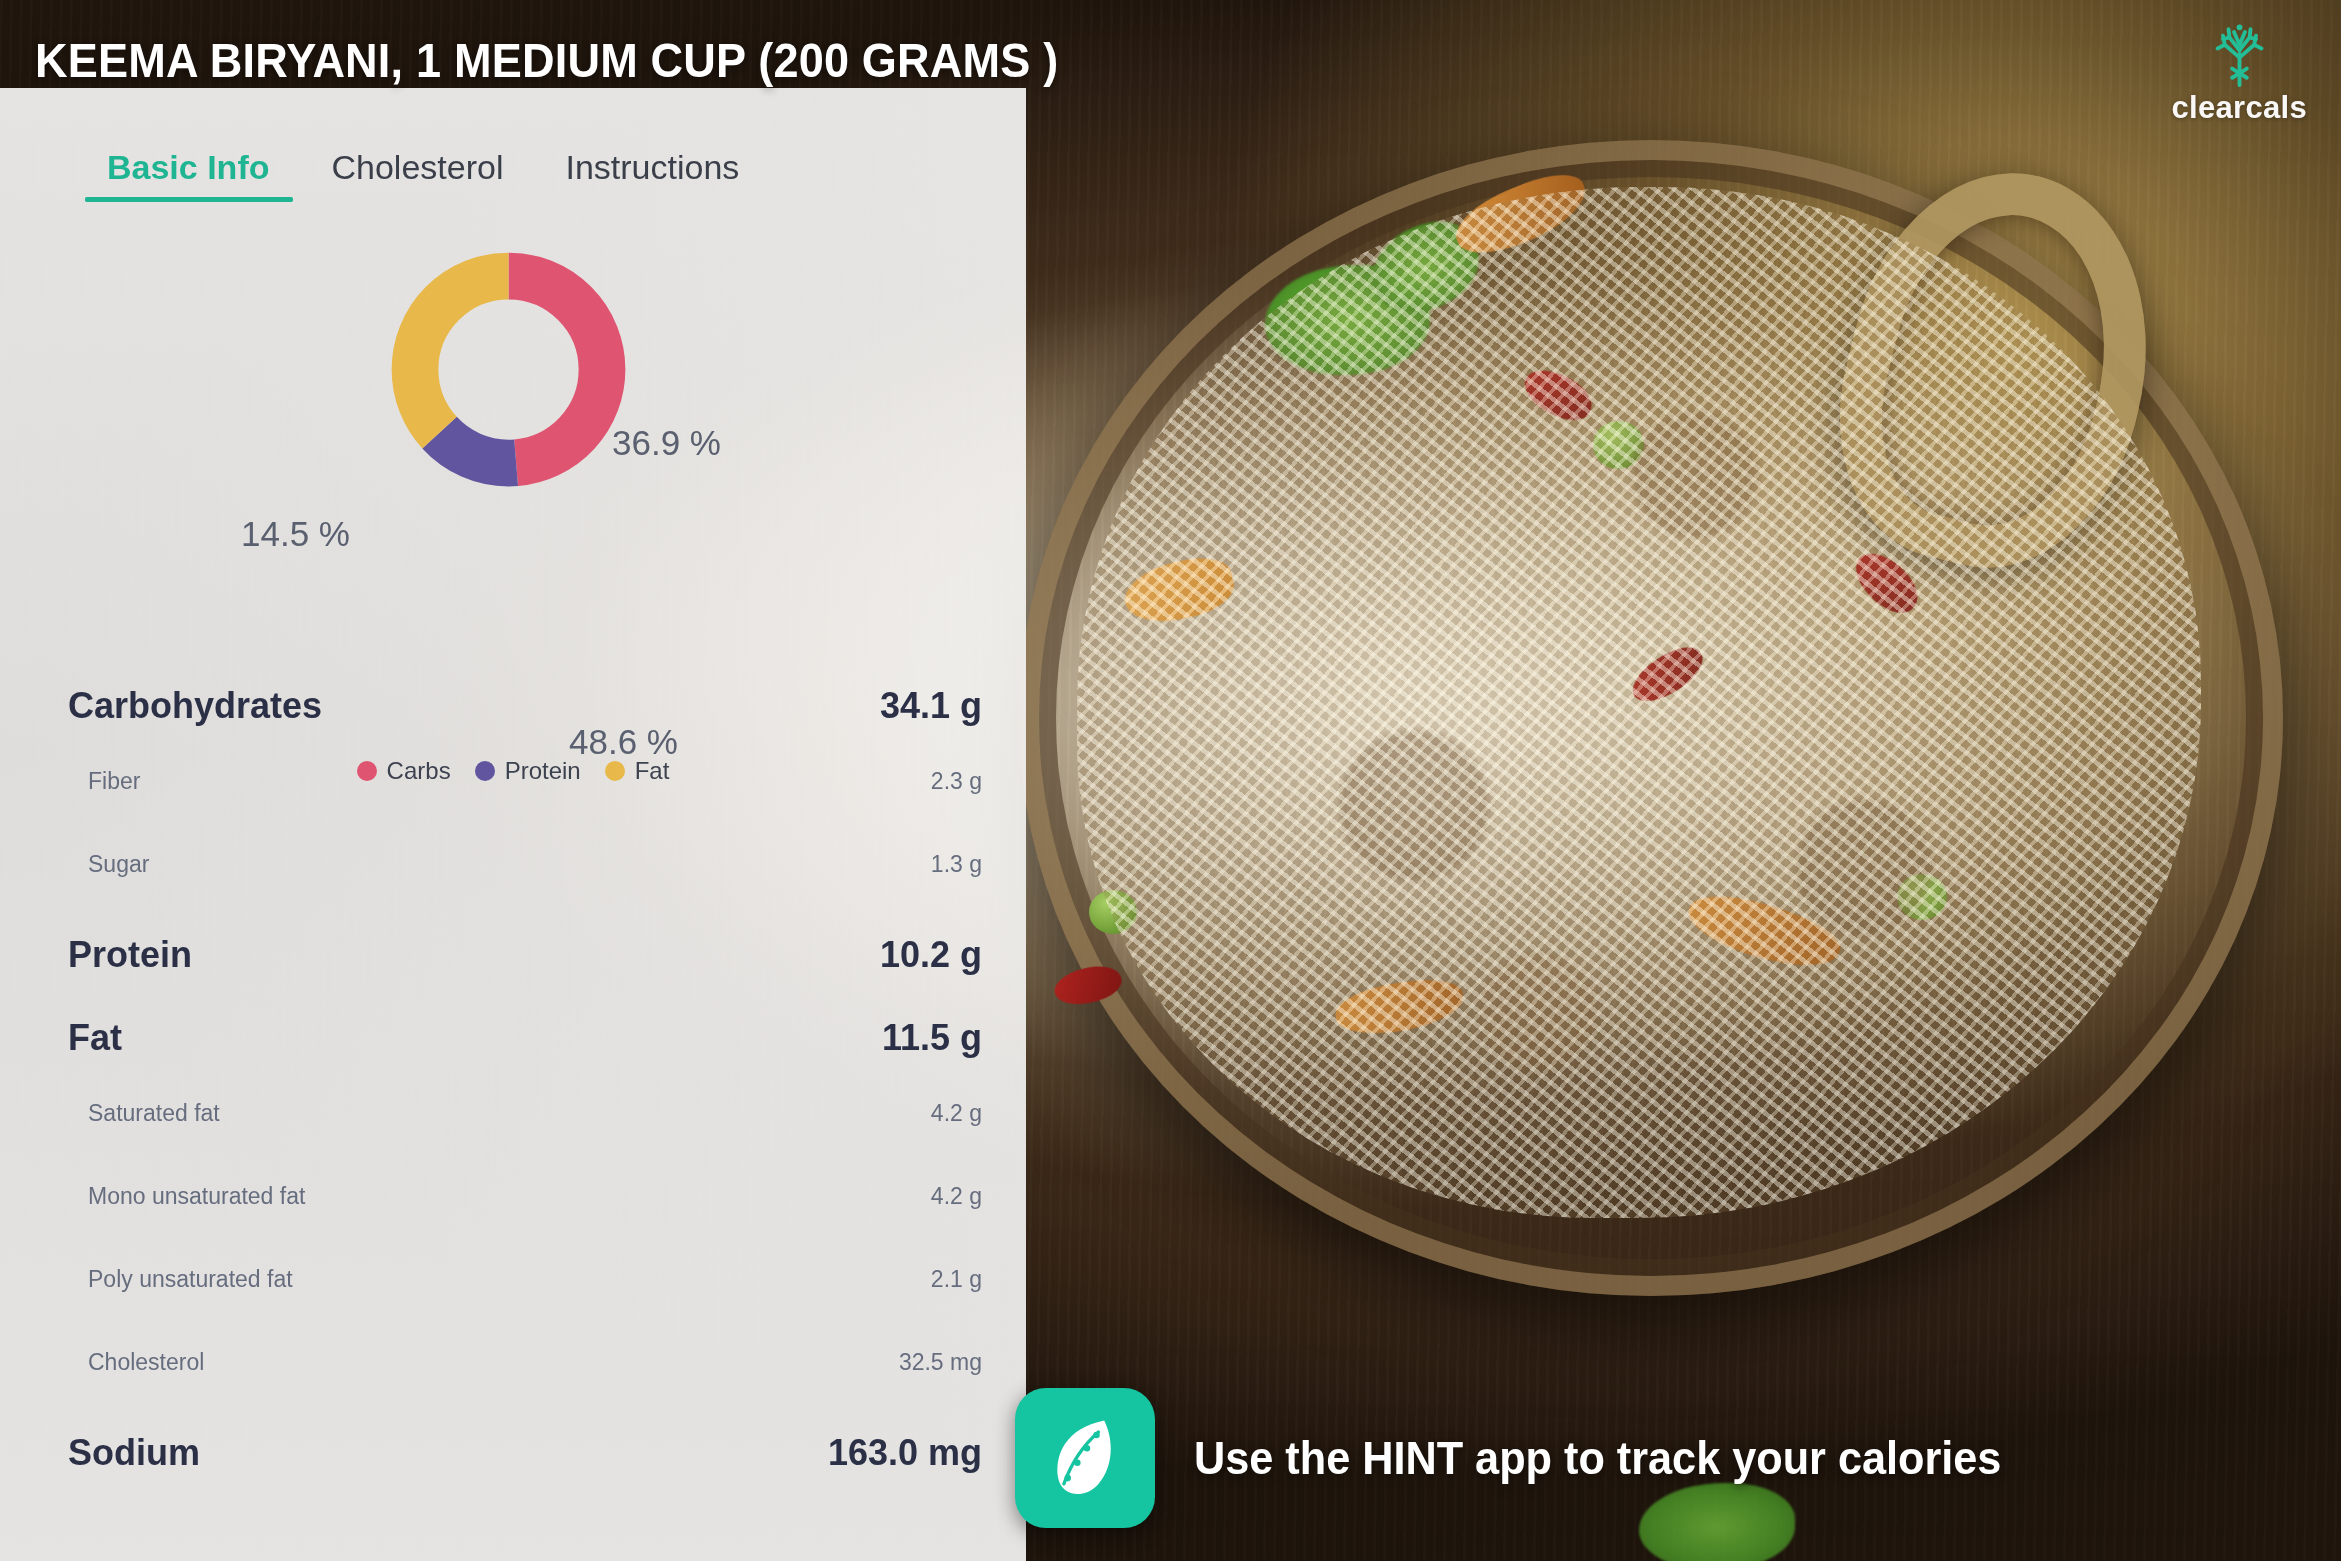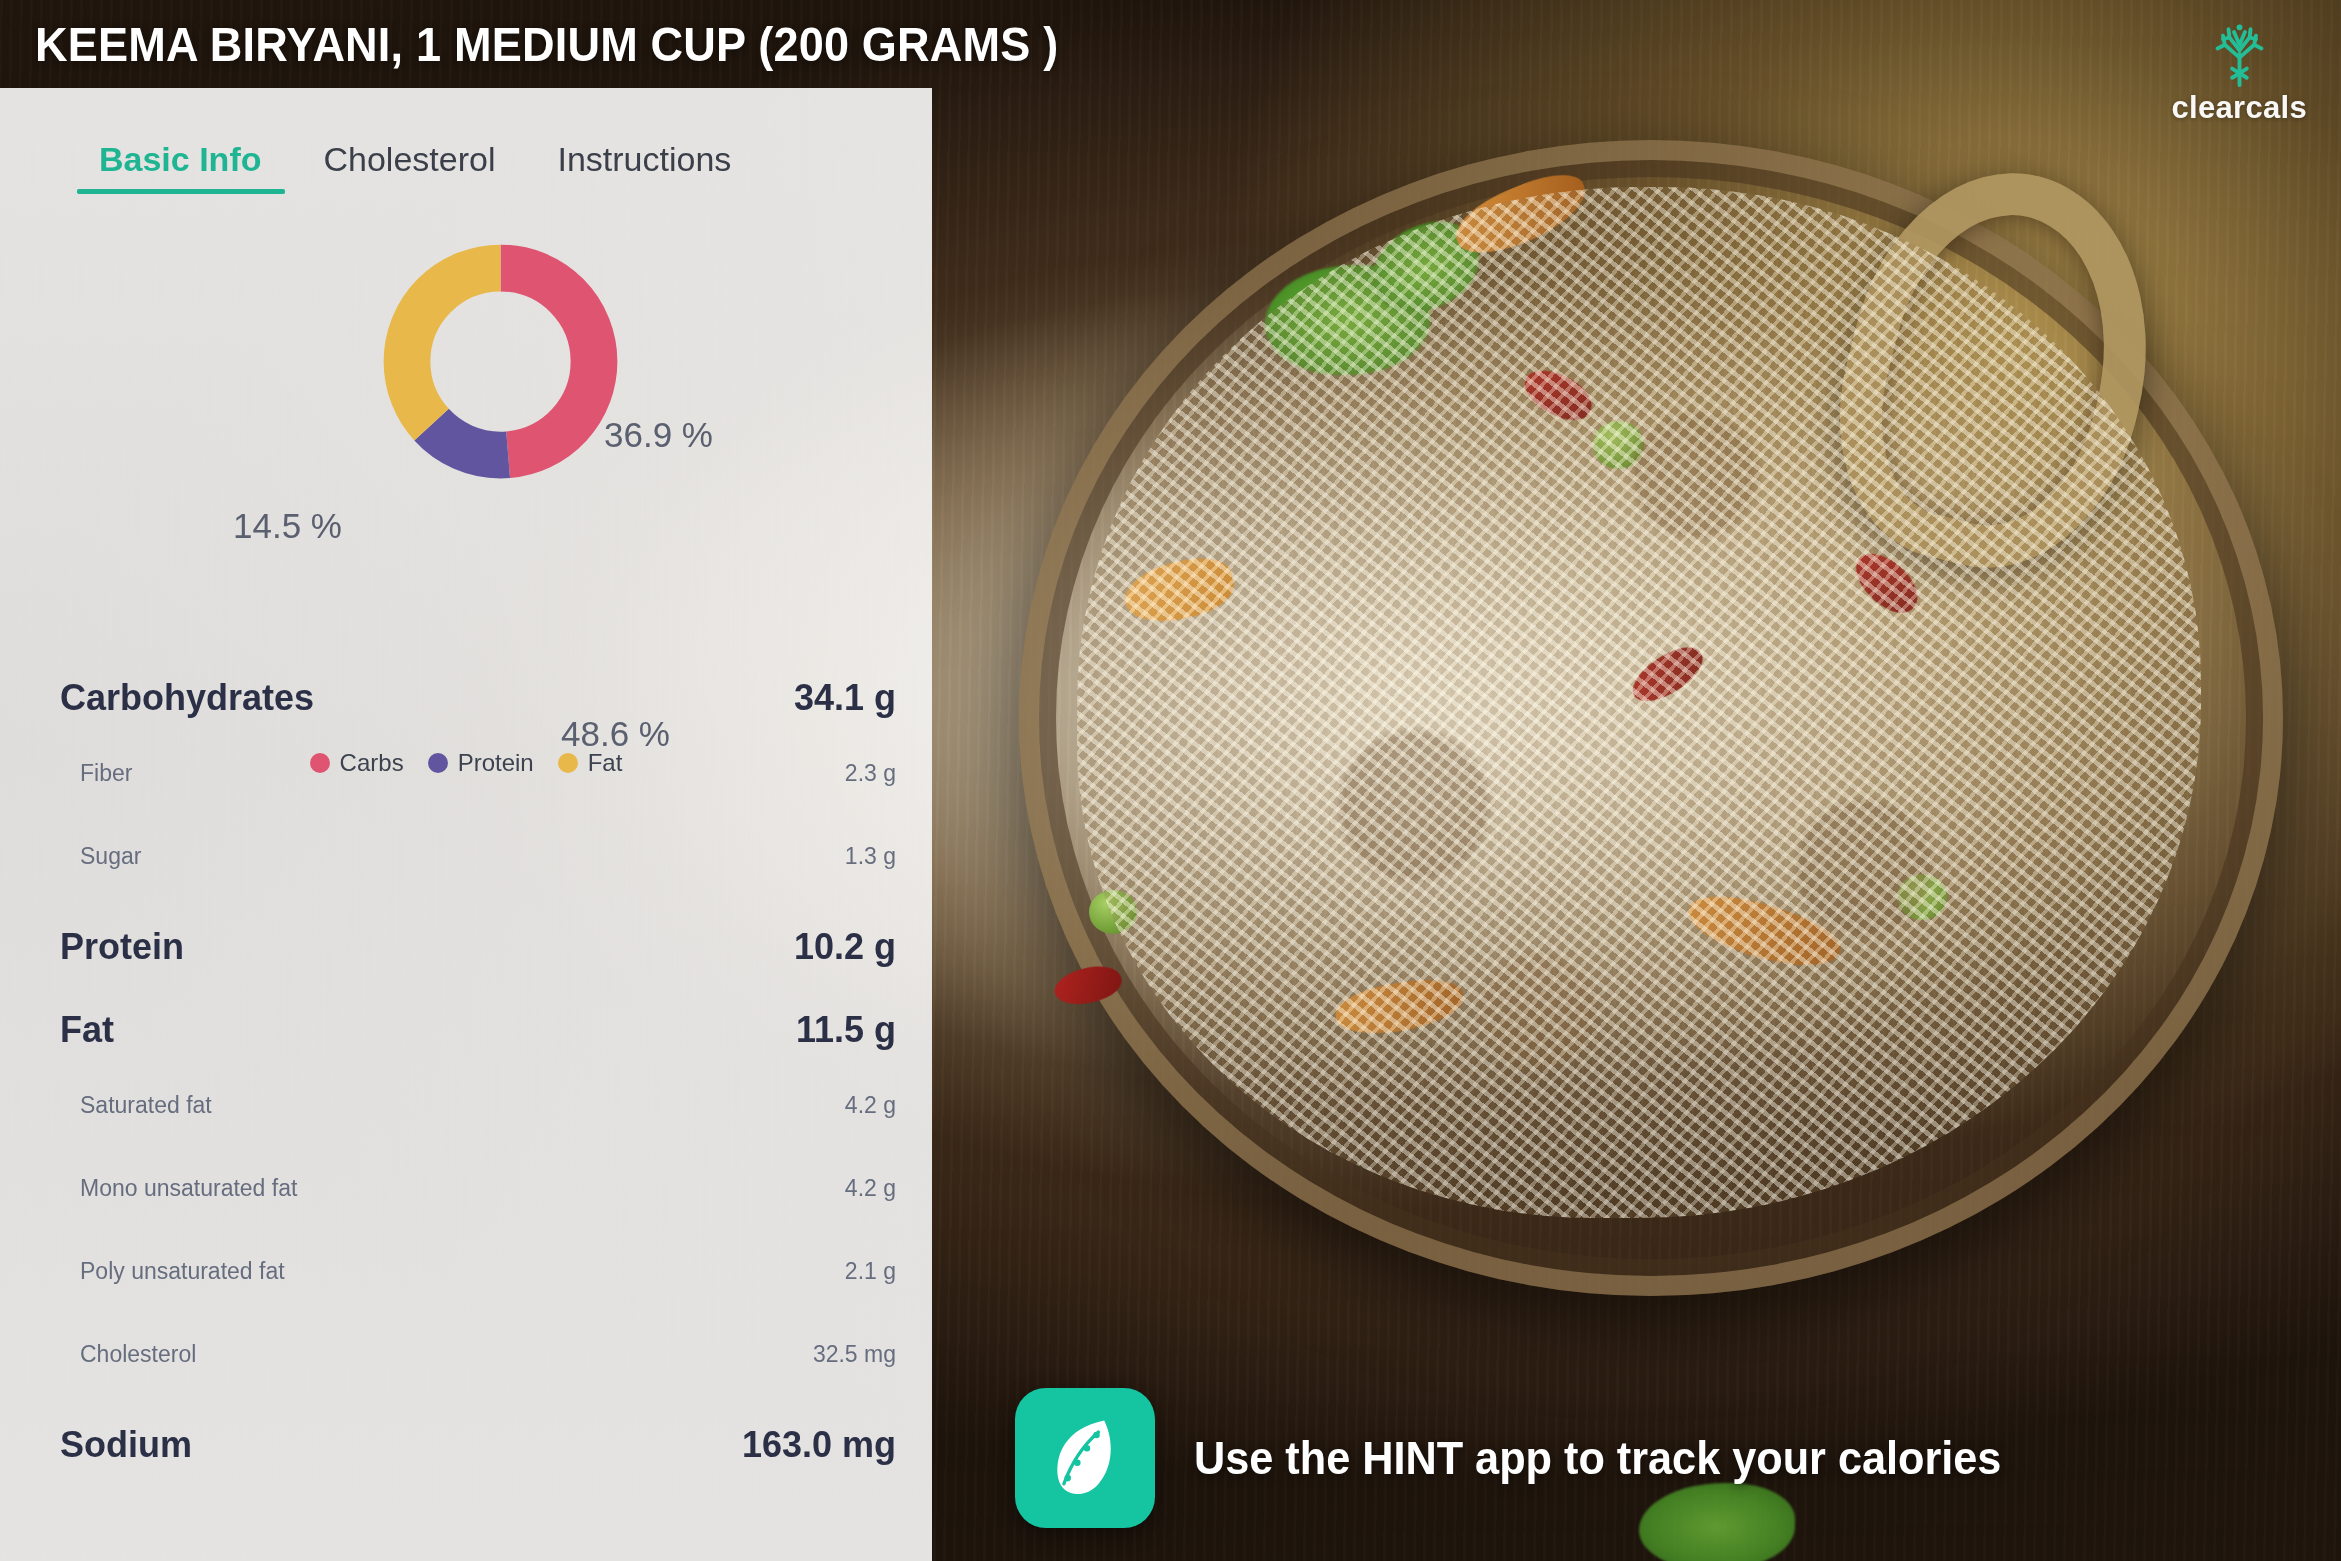--- a/index.html
+++ b/index.html
@@ -71,21 +71,21 @@
   .chilli { position:absolute; border-radius:48% 52% 45% 55%;
             background:linear-gradient(120deg,#b0231f,#7d1512); filter:blur(0.5px); }
   .onion { position:absolute; border-radius:50% 40% 55% 45%;
            background:linear-gradient(110deg,#d9903a,#a25c1c); filter:blur(0.5px); }
   .cashew { position:absolute; border-radius:60% 45% 50% 55%;
             background:linear-gradient(120deg,#f0b055,#d98f2f); filter:blur(0.4px); }
 
   
   #title-bar {
     position:absolute; top:0; left:0; width:100%; height:88px;
-    display:flex; align-items:center;
+    display:flex; align-items:flex-end;
     padding-left:35px;
     z-index:6;
   }
   #title-bar .title {
     color:#fff;
     font-size:49px;
     font-weight:700;
     letter-spacing:0.2px;
     transform:scaleX(.92);
     transform-origin:left center;
@@ -100,24 +100,24 @@
     opacity:.96;
   }
   #brand .brand-name {
     color:#fff; font-size:31px; font-weight:600; letter-spacing:0.3px;
     margin-top:-1.8px;
     text-shadow:0 0.9px 5.5px rgba(0,0,0,.35);
   }
 
   
   #panel {
-    position:absolute; left:0; top:88px; width:932px; bottom:0;
+    position:absolute; left:0; top:88px; width:1026px; bottom:0;
     background:linear-gradient(180deg, rgba(250,250,249,0.90) 0%, rgba(249,249,248,0.88) 45%, rgba(250,250,250,0.90) 100%);
     z-index:5;
-    padding:3px;
+    padding:11px;
     overflow:hidden;
   }
 
   
   #tabs {
     display:flex; align-items:flex-end; gap:0;
     padding:24px 0 0 96px;
     height:103px;
   }
   .tab {

